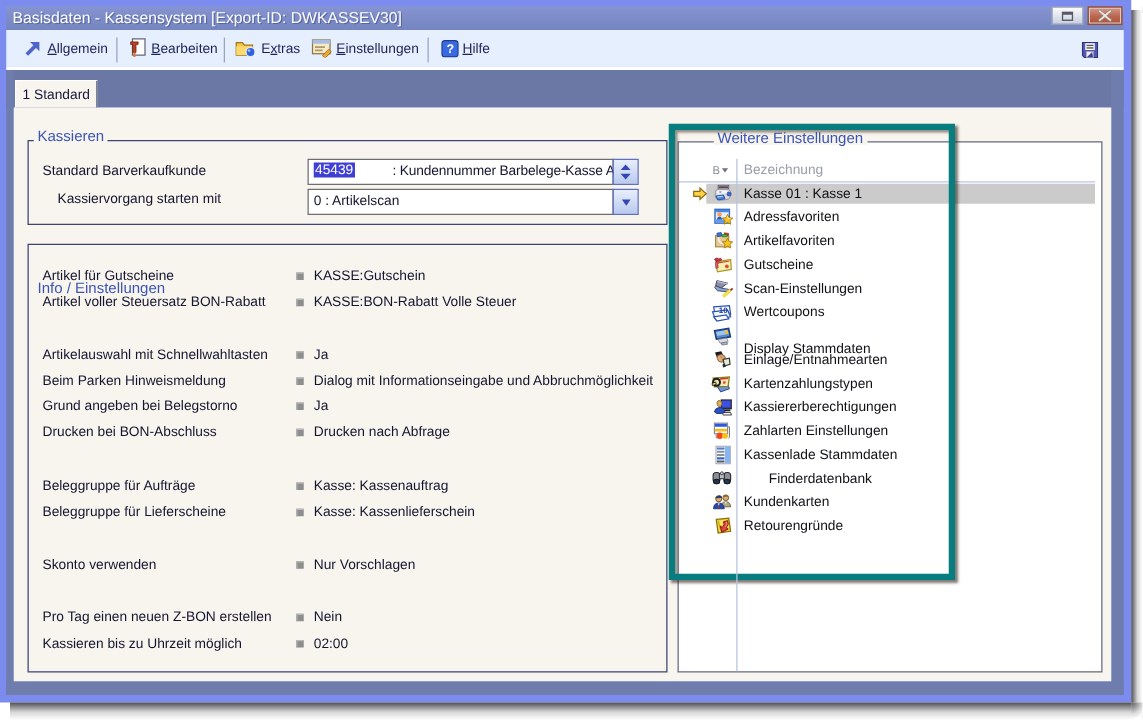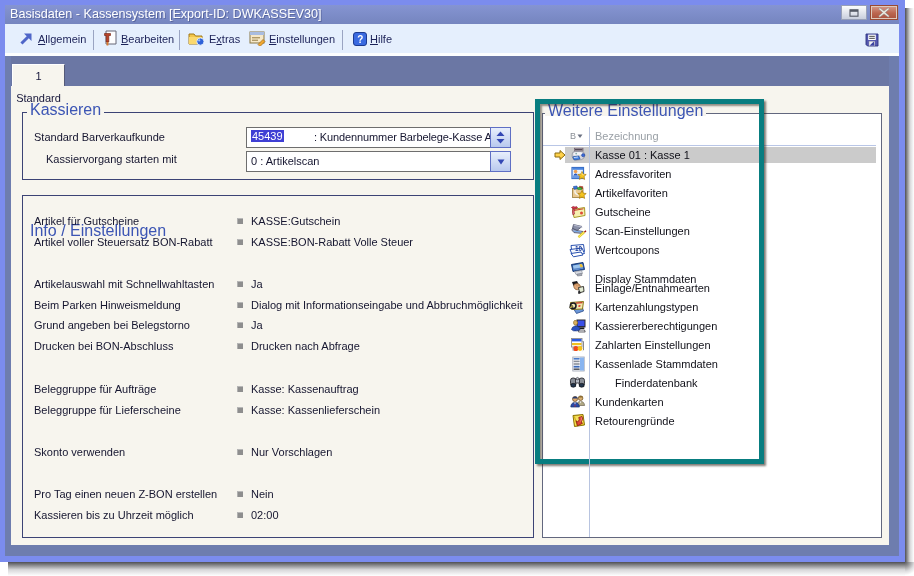--- a/index.html
+++ b/index.html
@@ -17,26 +17,26 @@
   #menubar { position:absolute; left:5px; top:24px; width:894px; height:29px;
     background:#e5effd; }
   #menuwhite { position:absolute; left:5px; top:53px; width:894px; height:3px; background:#fdfefe; }
   #tabband { position:absolute; left:5px; top:56px; width:894px; height:30px;
     background:#6b77a4; }
   #content { position:absolute; left:11px; top:86px; width:878px; height:459px;
     background:#f7f5ee; }
   #frameL { position:absolute; left:5px; top:56px; width:6px; height:500px; background:#6e7dae; }
   #frameR { position:absolute; left:889px; top:56px; width:10px; height:500px; background:#6e7dae; }
   #frameB { position:absolute; left:5px; top:545px; width:894px; height:11px; background:#6e7dae; }
-  .tab { position:absolute; left:12px; top:64px; width:53px; height:22px;
+  .tab { position:absolute; left:12px; top:64px; width:66px; height:22px;
     background:#f7f5ee; border-left:1px solid #fff; border-top:1px solid #fff;
     border-right:1px solid #555a78; font-size:11px; color:#16163a;
     text-align:center; line-height:22px; }
   .grp { position:absolute; border:1px solid #3c4375; }
-  .grplabel { position:absolute; background:#f7f5ee; color:#3c55b4; font-size:16px;
+  .grplabel { position:absolute; background:#f7f5ee; color:#3c55b4; font-size:12px;
     line-height:11px; padding:0 3px; white-space:nowrap; }
   .lbl { position:absolute; font-size:11px; color:#15152f; white-space:nowrap; }
   .val { position:absolute; font-size:11px; color:#15152f; white-space:nowrap; }
   .bullet { position:absolute; width:6px; height:6px; background:#8e8e8e;
     border-top:1px solid #b8b8b8; border-left:1px solid #b0b0b0; }
   .field { position:absolute; background:#fff; border:1px solid #6e6e6e; }
   .btnblue { position:absolute; background:linear-gradient(#e8effc,#b9c9ee);
     border:1px solid #5f6fc4; }
   
   #list { position:absolute; left:542px; top:113px; width:340px; height:425px;
@@ -150,21 +150,21 @@
 
 <div class="lbl" style="left:34px; top:488px;">Pro Tag einen neuen Z-BON erstellen</div>
 <div class="bullet" style="left:237px; top:491px;"></div>
 <div class="val" style="left:251px; top:488px;">Nein</div>
 
 <div class="lbl" style="left:34px; top:509px;">Kassieren bis zu Uhrzeit möglich</div>
 <div class="bullet" style="left:237px; top:512px;"></div>
 <div class="val" style="left:251px; top:509px;">02:00</div>
 
 <div id="list"></div>
-<div class="grplabel" style="left:545px; top:105px;">Weitere Einstellungen</div>
+<div class="grplabel" style="left:571px; top:105px;">Weitere Einstellungen</div>
 <div id="colsep"></div>
 <div id="hdrline"></div>
 <div id="selbar"></div>
 <div class="hdrtxt" style="top:130px;">Bezeichnung</div>
 <svg class="abs" style="left:570px; top:131px; width:13px; height:9px;" viewBox="0 0 13 9">
   <text x="0" y="8" font-size="9" fill="#8a8f96" font-family="Liberation Sans">B</text>
   <path d="M7.5 3.5 L12.5 3.5 L10 7 Z" fill="#6a7080"></path>
 </svg>
 <div class="rowtxt" style="top:149px;">Kasse 01 : Kasse 1</div>
 <div class="rowtxt" style="top:168px;">Adressfavoriten</div>

